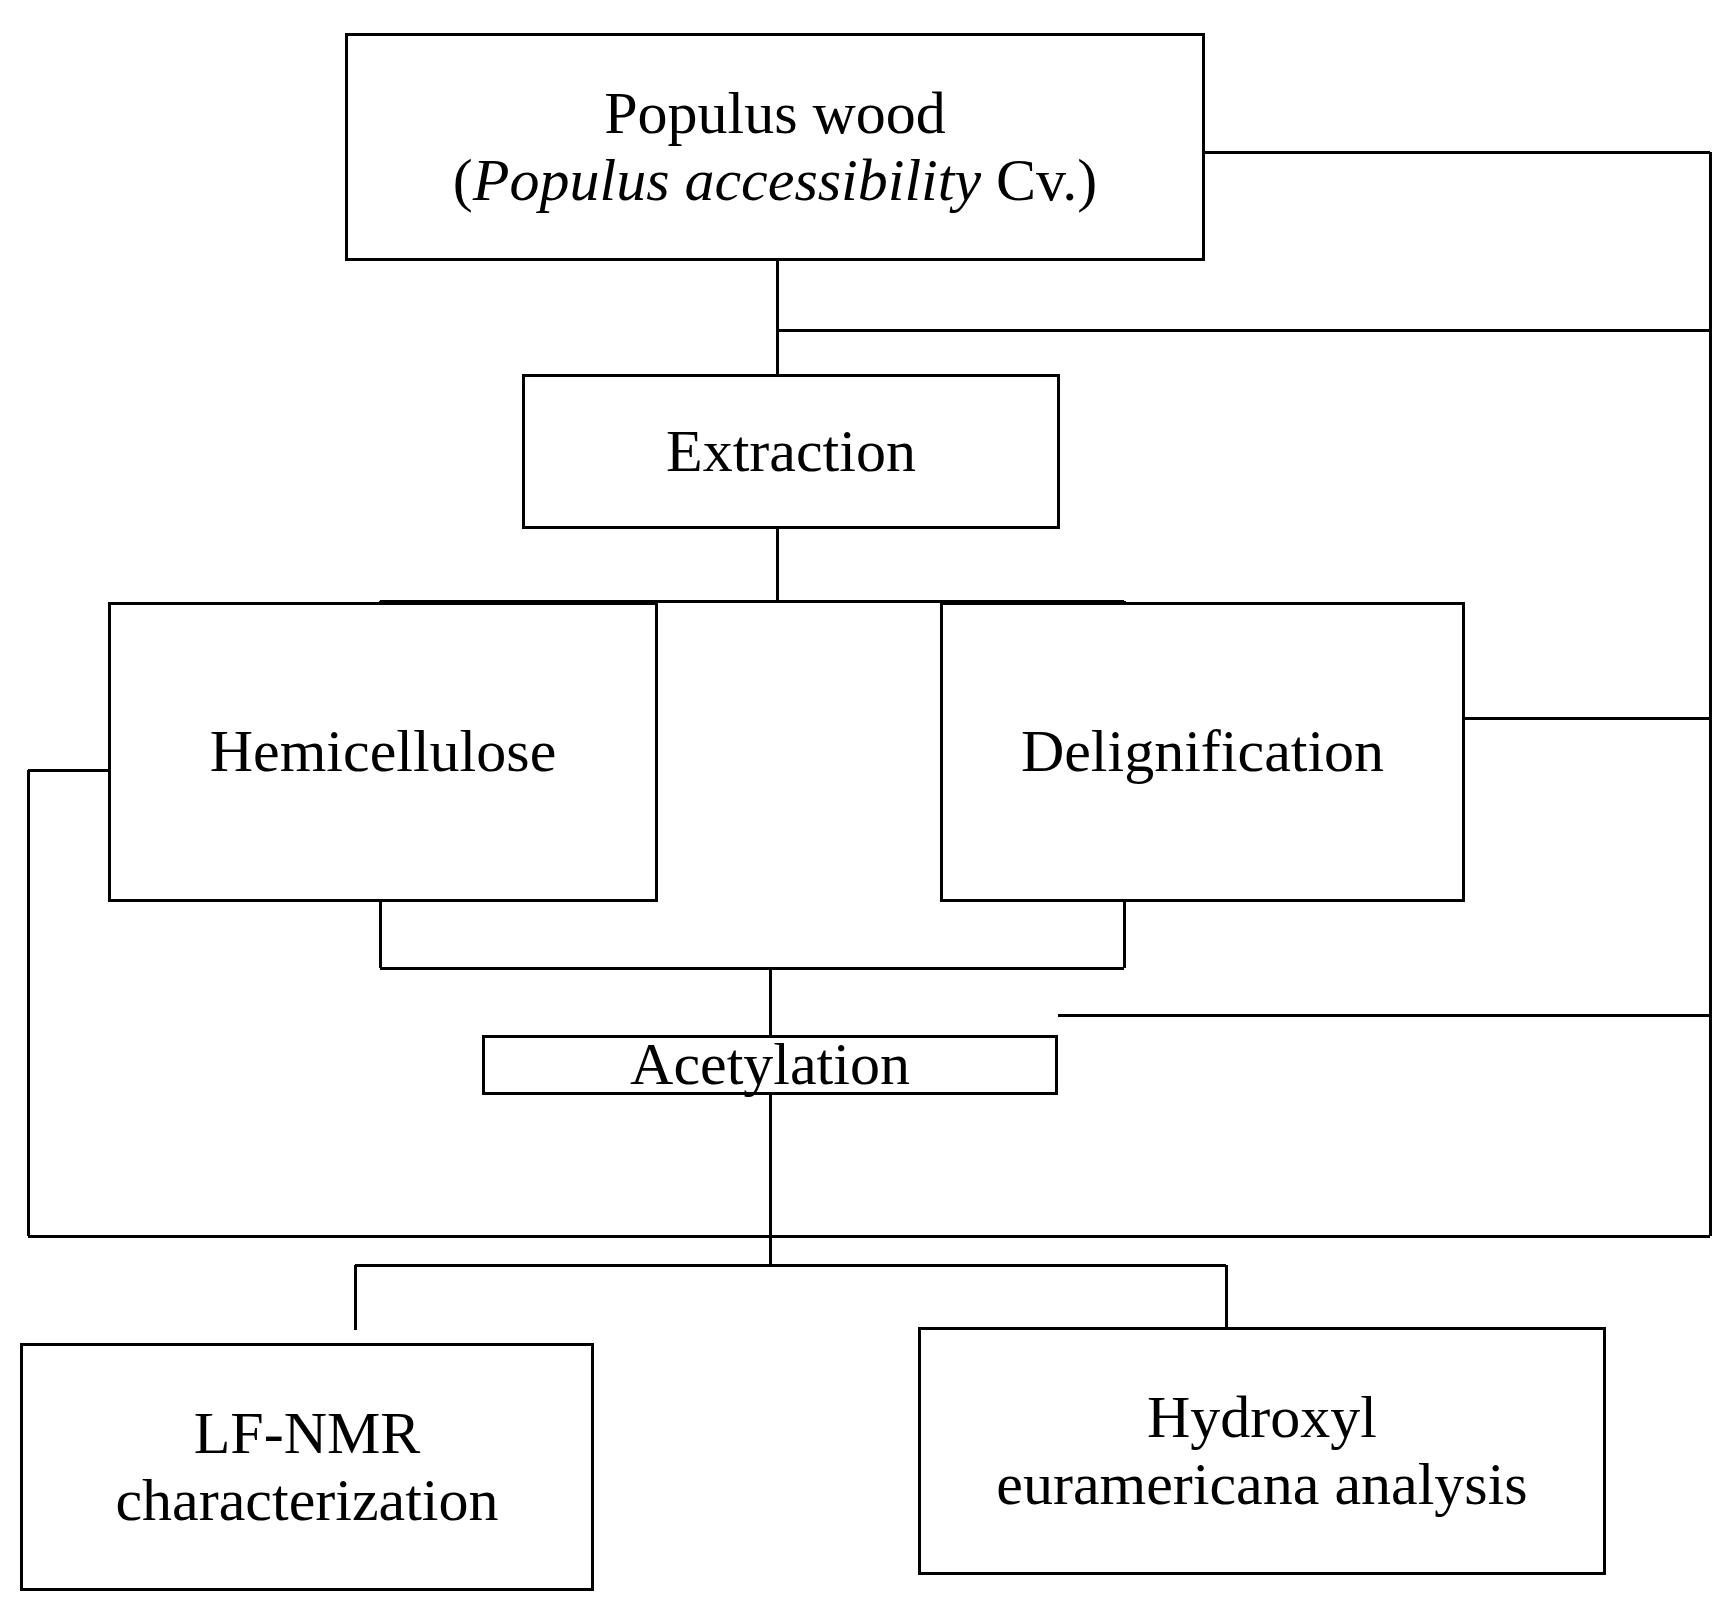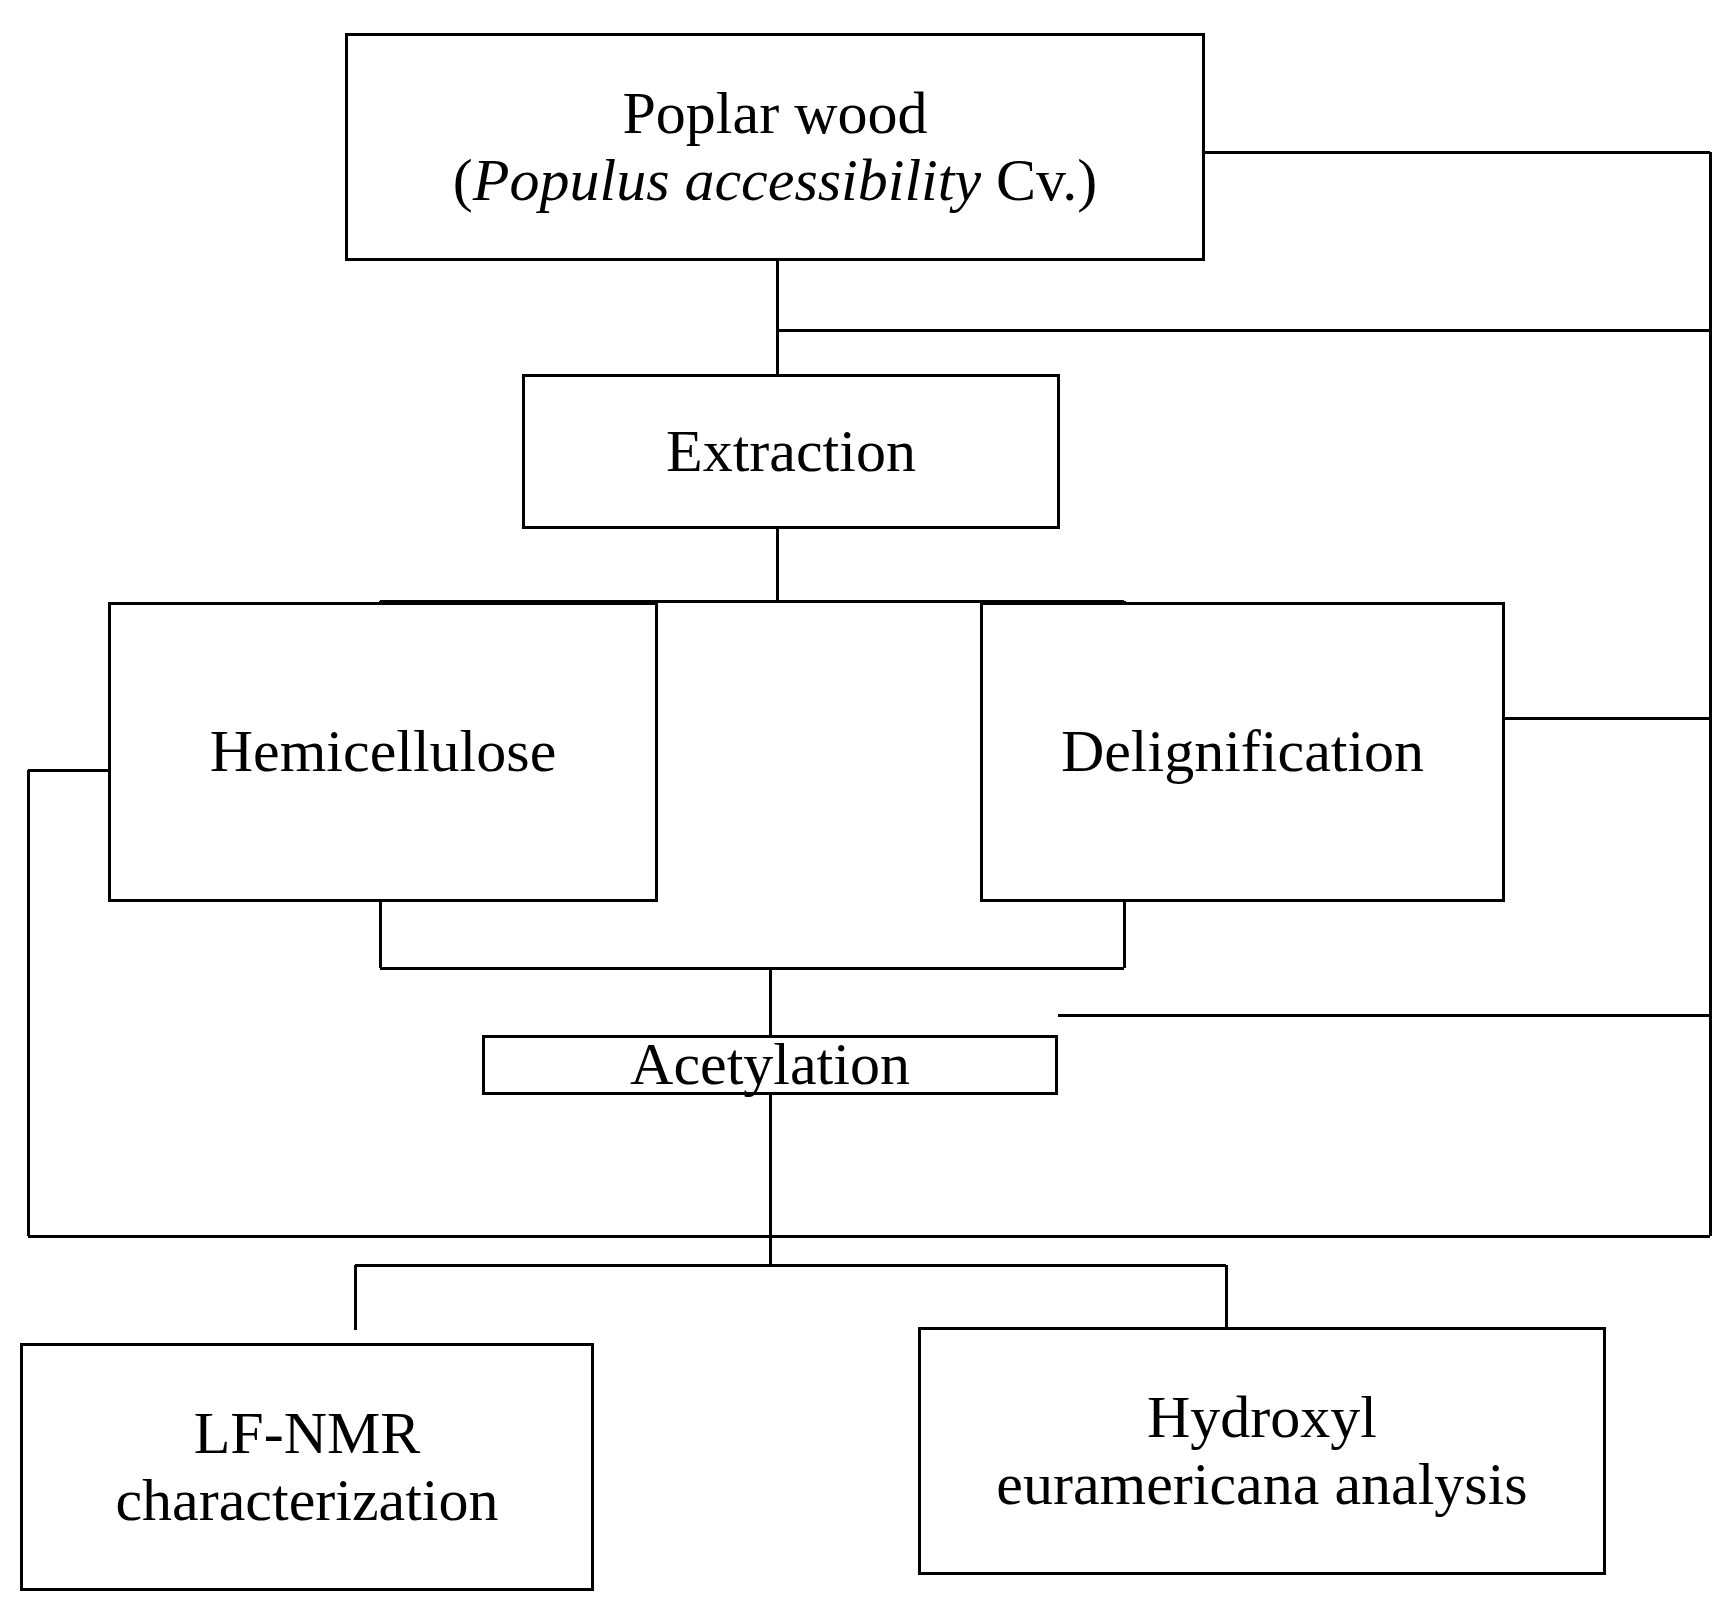--- a/index.html
+++ b/index.html
@@ -40,21 +40,21 @@
     padding: 0 8px;
     box-sizing: border-box;
   }
   .ln { display: block; white-space: nowrap; }
   .sp-italic { font-style: italic; }
 
   
   #node-poplar      { left: 345px;  top: 33px;   width: 860px; height: 228px; font-size: 60px; }
   #node-extraction  { left: 522px;  top: 374px;  width: 538px; height: 155px; font-size: 60px; }
   #node-hemi        { left: 108px;  top: 602px;  width: 550px; height: 300px; font-size: 60px; }
-  #node-delig       { left: 980px;  top: 602px;  width: 525px; height: 300px; font-size: 60px; justify-content: flex-end; }
+  #node-delig       { left: 940px;  top: 602px;  width: 525px; height: 300px; font-size: 60px; justify-content: flex-end; }
   #node-acetyl      { left: 482px;  top: 1035px; width: 576px; height: 52px;  font-size: 60px; height: 50px; }
   #node-acetyl      { left: 482px;  top: 1035px; width: 576px; height: 60px; }
   #node-lfnmr       { left: 20px;   top: 1343px; width: 574px; height: 248px; font-size: 60px; }
   #node-hydroxyl    { left: 890px;  top: 1327px; width: 688px; height: 248px; font-size: 60px; margin-left: 28px; }
 </style>
 </head>
 <body>
 
 <div id="stage">
 
@@ -96,21 +96,21 @@
       <path d="M 770 1085 L 770 1265"></path>
       <path d="M 355 1265 L 1226 1265"></path>
       <path d="M 355 1265 L 355 1330"></path>
       <path d="M 1226 1265 L 1226 1330"></path>
 
     </g>
   </svg>
 
   <div class="node" id="node-poplar">
     <span class="lines">
-      <span class="ln">Poplar wood</span>
+      <span class="ln">Populus wood</span>
       <span class="ln"><span>(</span><span class="sp-italic">Populus accessibility</span><span> Cv.)</span></span>
     </span>
   </div>
 
   <div class="node" id="node-extraction">
     <span class="lines">
       <span class="ln">Extraction</span>
     </span>
   </div>
 

